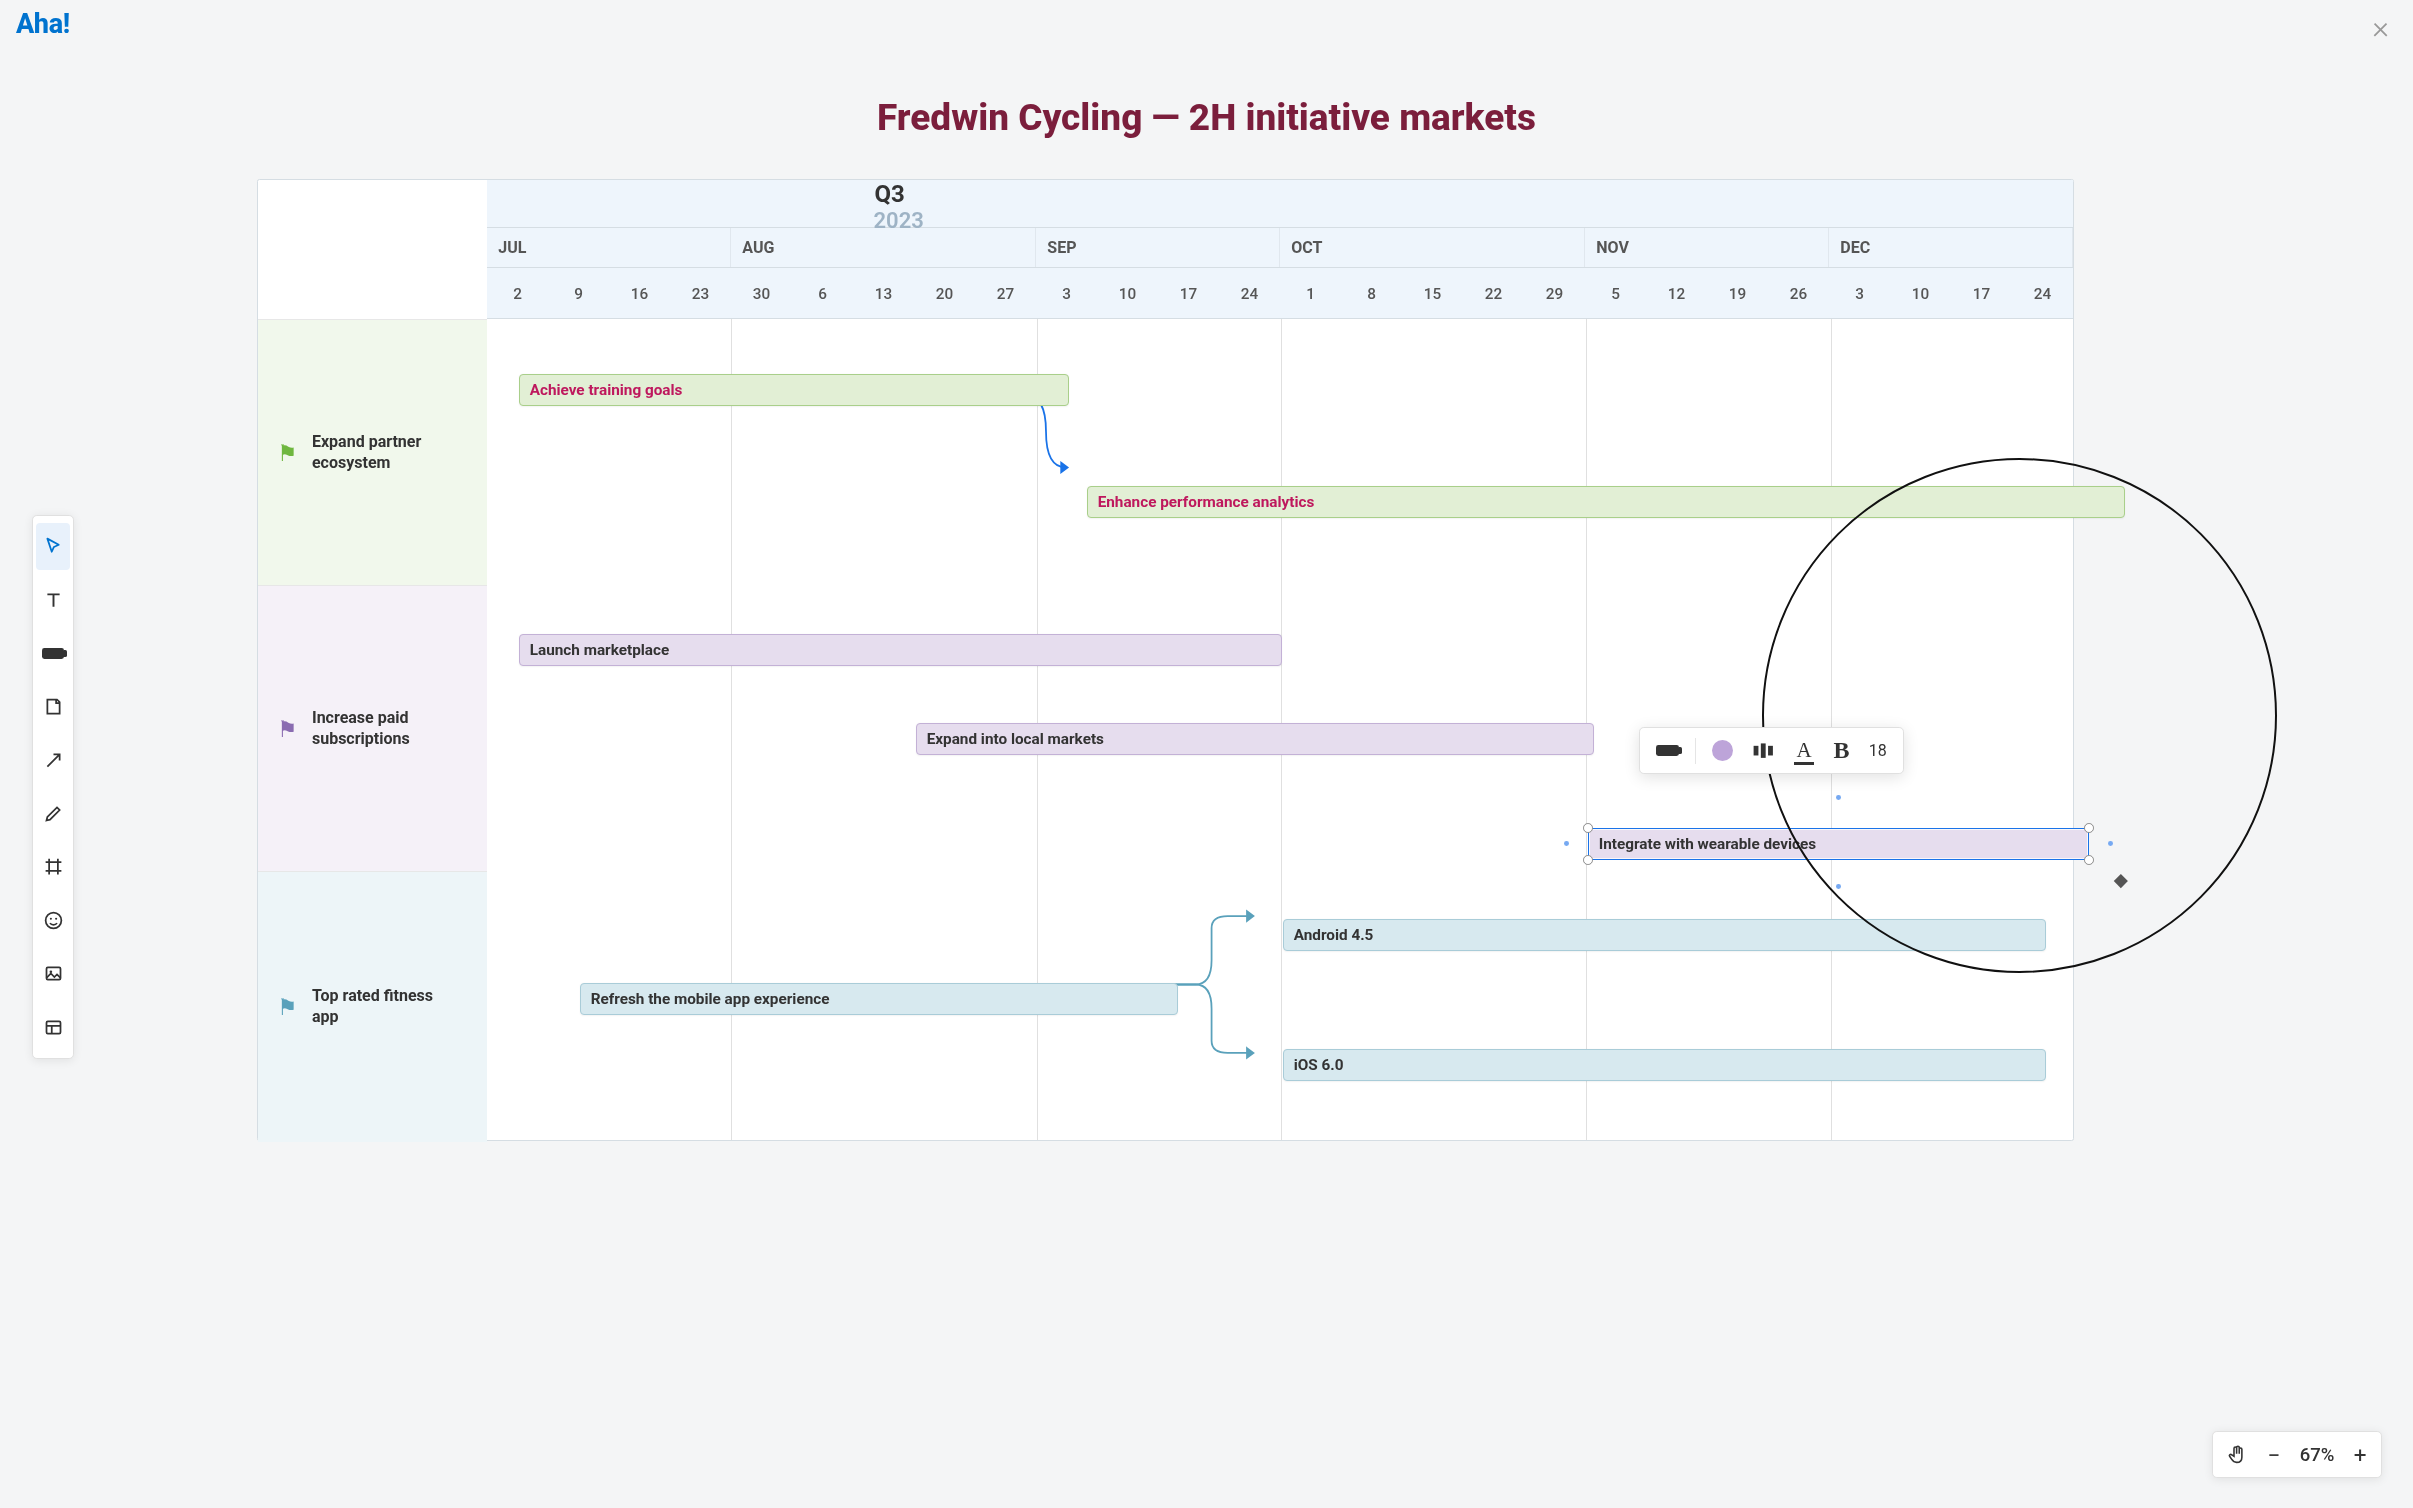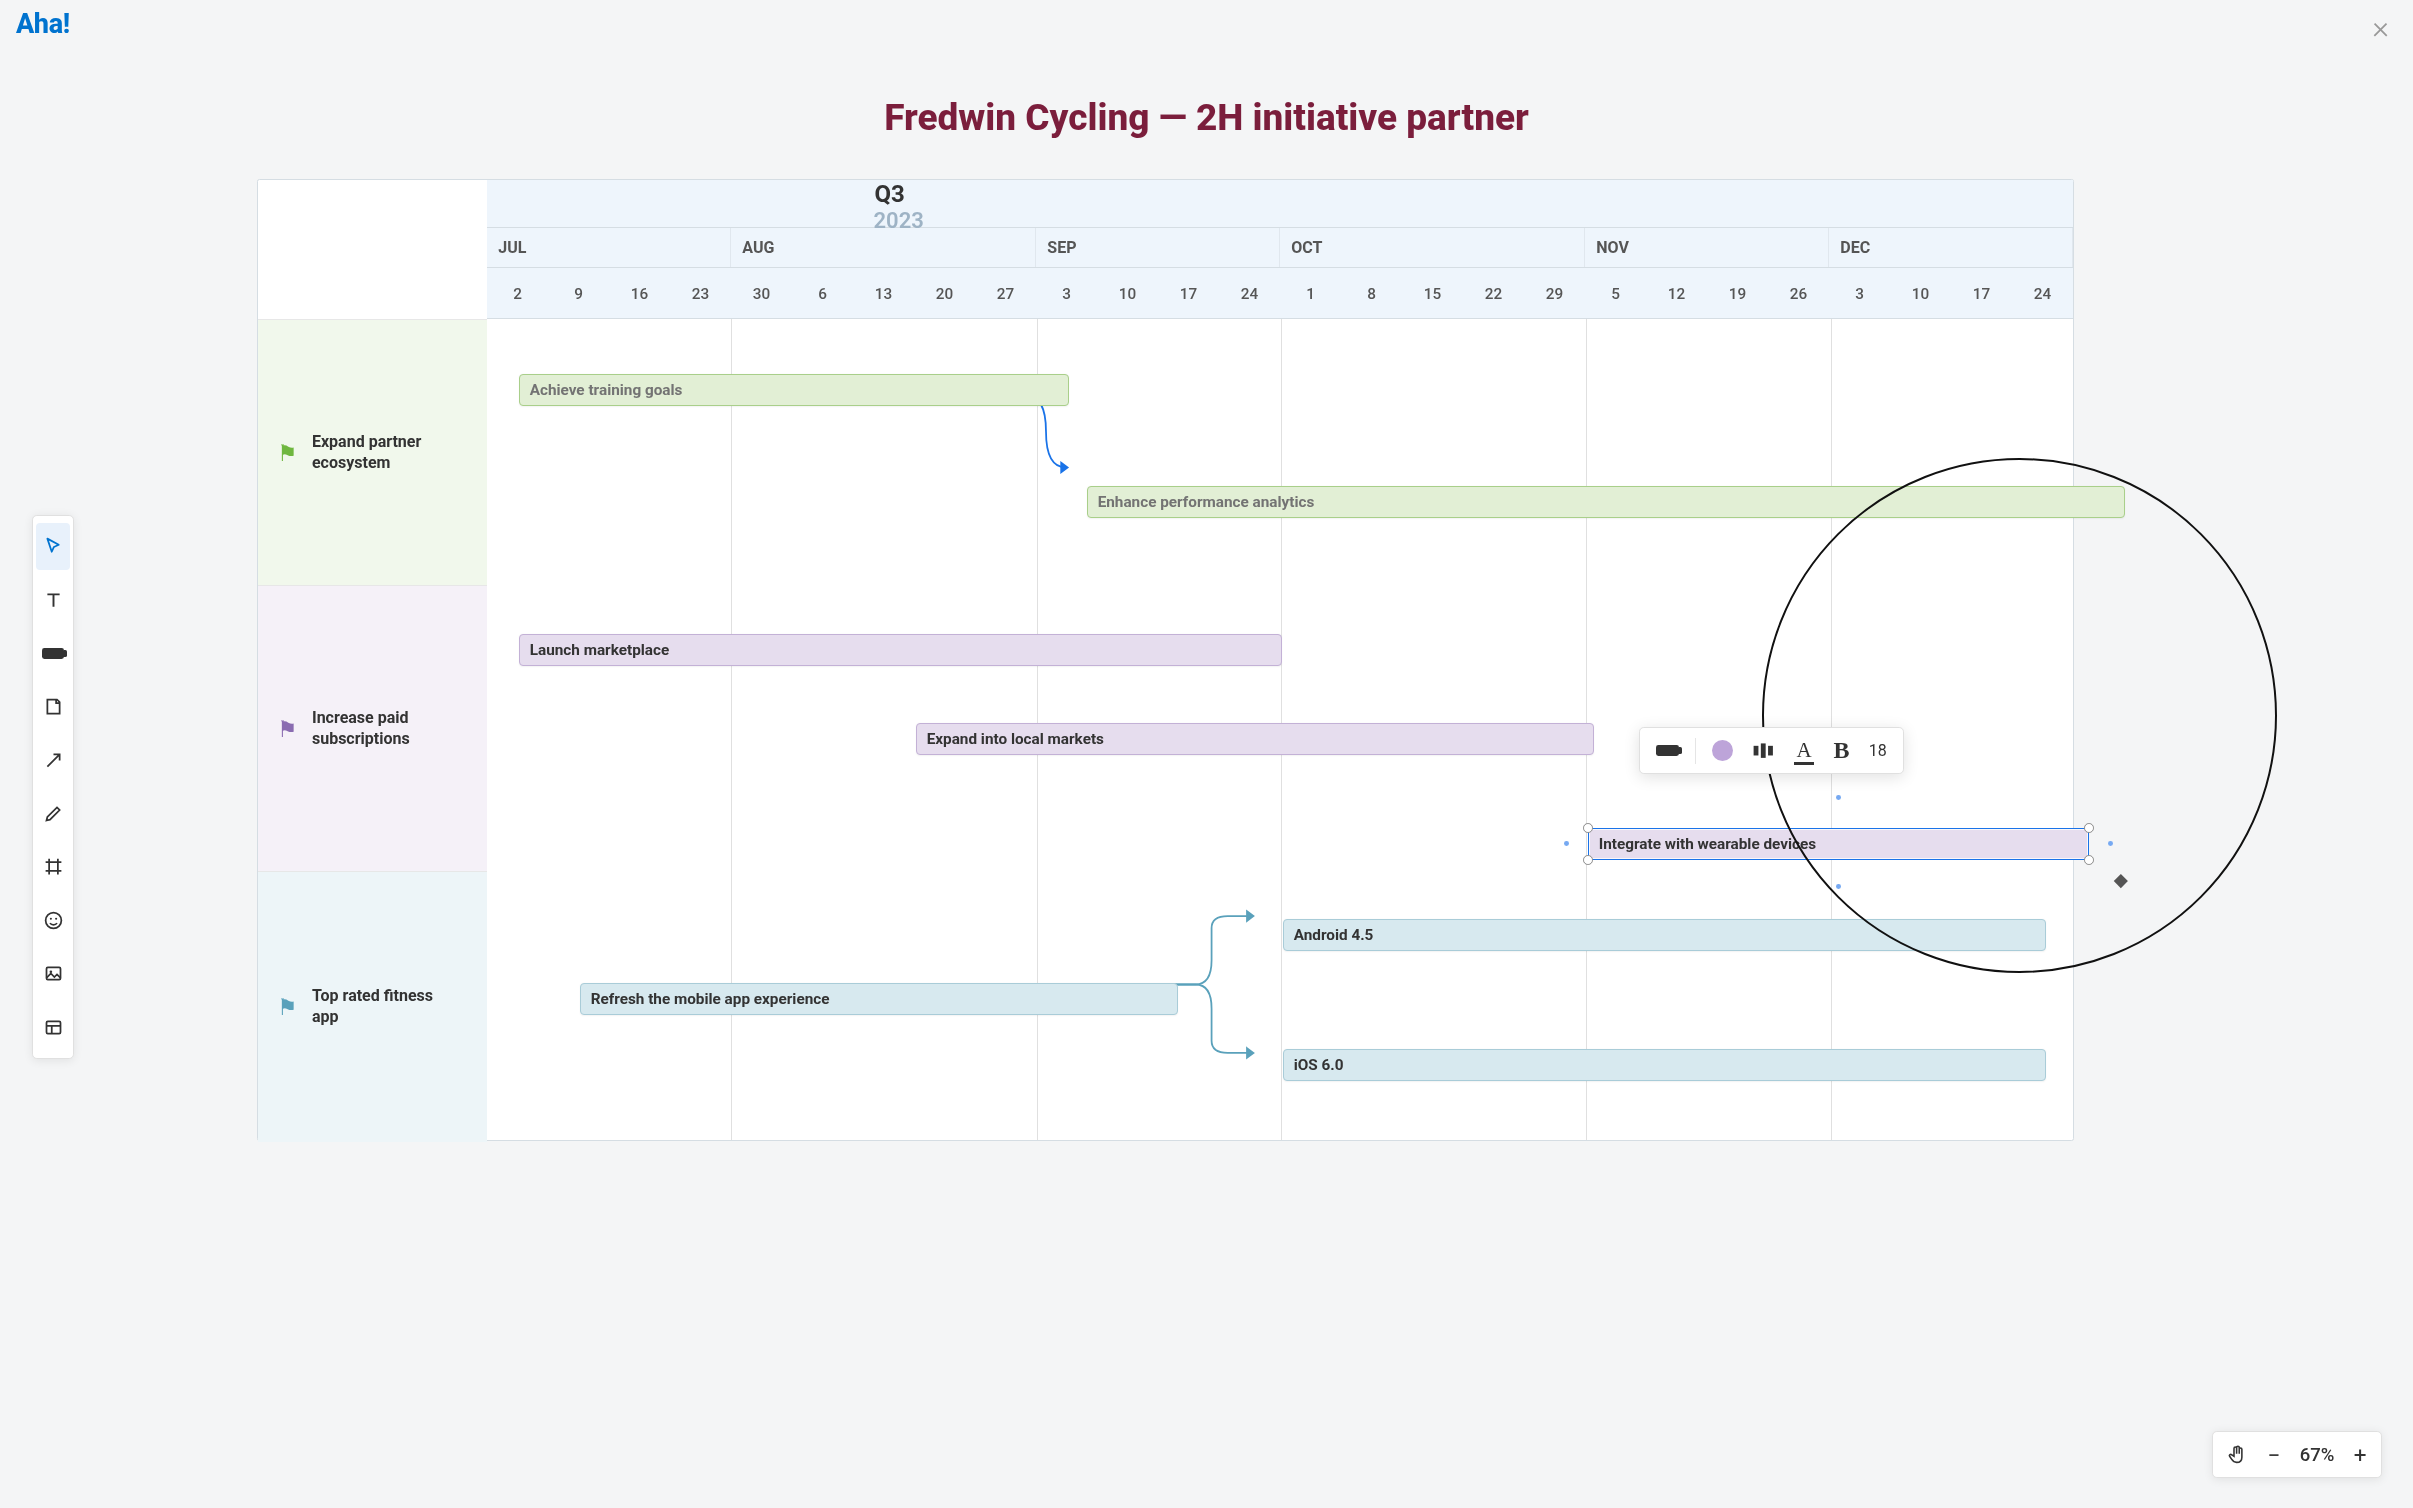--- a/index.html
+++ b/index.html
@@ -180,21 +180,21 @@
     border-radius: 4px;
     display: flex;
     align-items: center;
     padding-left: 9.7px;
     font-size: 15.3px;
     font-weight: 700;
     white-space: nowrap;
     overflow: hidden;
     box-shadow: 0 0.8px 1.6px rgba(0,0,0,0.05);
   }
-  .bar.green { background: #e2efd5; border: 0.8px solid #a9cf8a; color: #737373; }
+  .bar.green { background: #e2efd5; border: 0.8px solid #a9cf8a; color: #be185d; }
   .bar.purple { background: #e6ddee; border: 0.8px solid #c3b1d6; color: #333; }
   .bar.blue { background: #d7e9ef; border: 0.8px solid #a9ccd8; color: #333; }
   .bar.sel {
     border: 1.6px solid #1a73e8;
     box-shadow: 0 0 0 0.8px #fff inset;
   }
   .sel-handle {
     position: absolute;
     width: 9.7px; height: 9.7px;
     background: #fff;
@@ -331,21 +331,21 @@
   </div>
   <div class="tool">
     <svg viewBox="0 0 24 24">
         <rect x="4" y="5" width="16" height="14" rx="1.5" fill="none" stroke="#333" stroke-width="2"></rect>
         <path d="M4 10h16M10 10v9" fill="none" stroke="#333" stroke-width="2"></path>
       </svg>
   </div>
 </div>
 
 <div class="canvas">
-  <div class="page-title">Fredwin Cycling — 2H initiative partner</div>
+  <div class="page-title">Fredwin Cycling — 2H initiative markets</div>
 
   <div class="board">
     <div class="rowlabels">
       <div class="timeline-header-space"></div>
       <div class="lane lane-0">
         <span class="lane-flag green">⚑</span>
         <div class="lane-label">Expand partner ecosystem</div>
       </div>
       <div class="lane lane-1">
         <span class="lane-flag purple">⚑</span>

